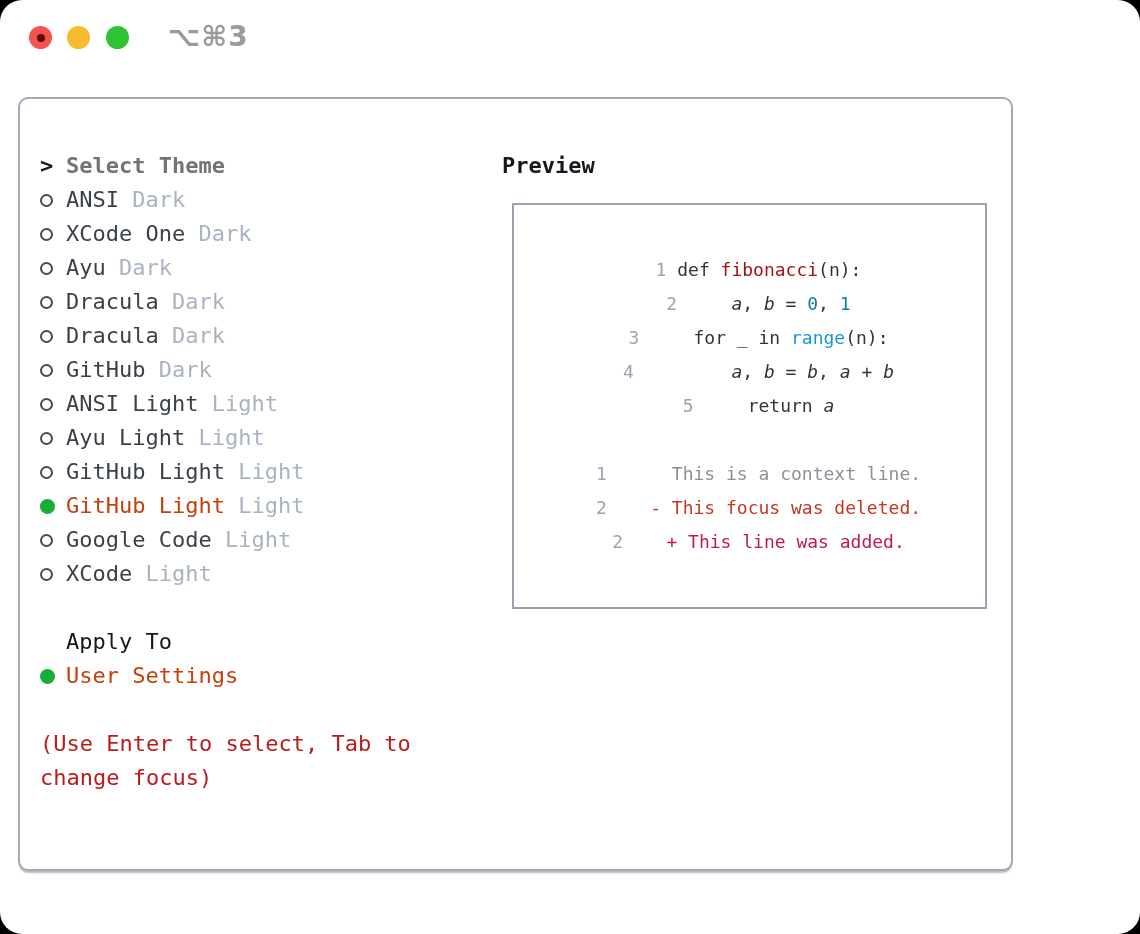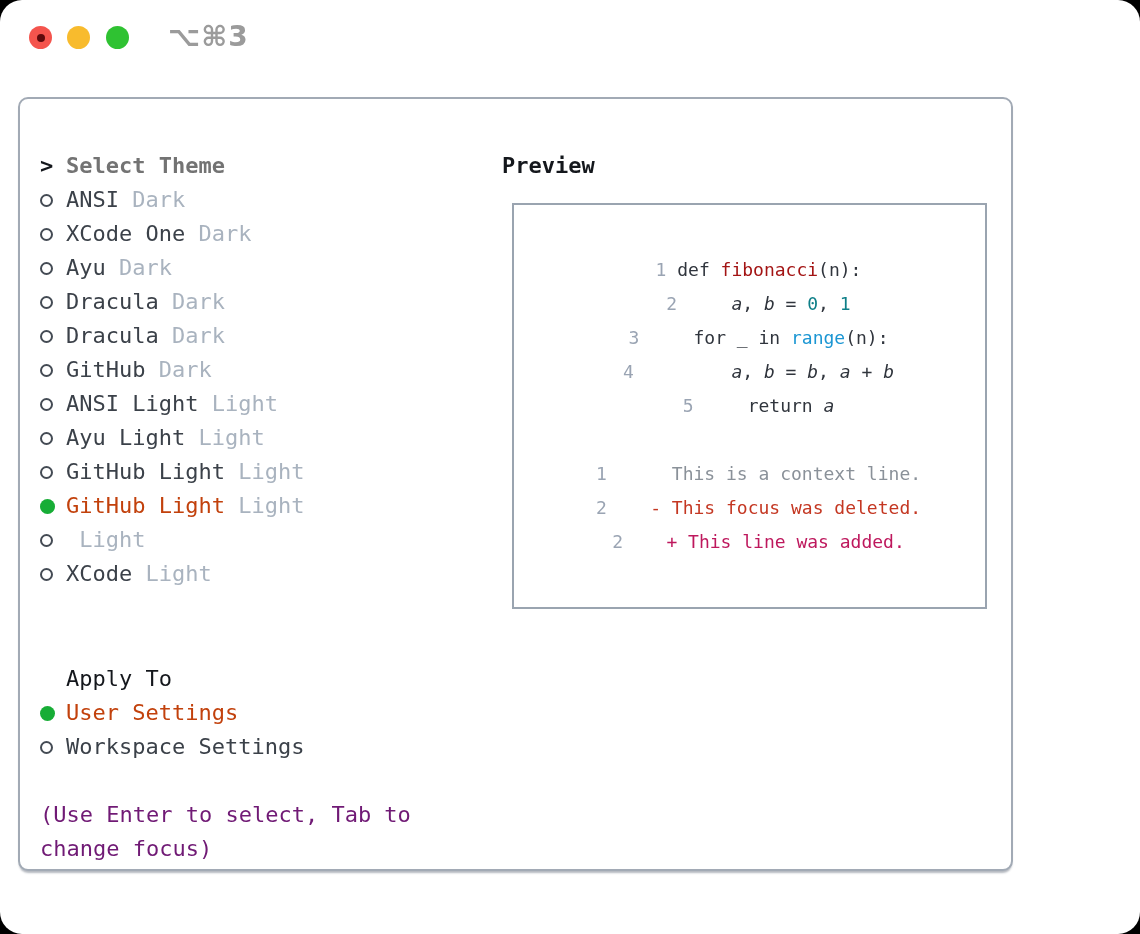--- a/index.html
+++ b/index.html
@@ -27,23 +27,23 @@
   .left-col{position:absolute;left:20px;top:50px;width:440px;font-size:22px;line-height:34px;color:#3b4149;}
   .row{display:flex;align-items:center;height:34px;white-space:pre;}
   .row .bullet-cell{width:26px;flex:0 0 26px;display:flex;align-items:center;}
   .bullet{width:13px;height:13px;border-radius:50%;border:2px solid #444b54;box-sizing:border-box;}
   .bullet.on{border:none;background:#17ad36;width:15px;height:15px;}
   .cursor{width:26px;flex:0 0 26px;font-weight:700;color:#14171c;}
   .hdr{font-weight:700;color:#737373;}
   .tag{color:#a9b3bf;}
   .sel{color:#c2410c;}
   .spacer{height:34px;}
-  .indent{padding-left:26px;margin-top:37px;}
+  .indent{padding-left:26px;}
   .apply-hdr{color:#14171c;}
-  .hint{color:#701a75;white-space:normal;width:420px;}
+  .hint{color:#b91c1c;white-space:normal;width:420px;}
 
   
   .preview-label{position:absolute;left:482px;top:50px;height:34px;line-height:34px;
                  font-size:22px;font-weight:700;color:#14171c;}
   .preview-box{position:absolute;left:492px;top:104px;width:475px;height:406px;
                border:2px solid #9aa4b0;box-sizing:border-box;background:#fff;
                padding:48px 0 0 18px;overflow:hidden;}
   .code-line{height:34px;line-height:34px;font-size:18px;white-space:pre;text-align:center;}
   .ln{color:#9aa4b3;}
   .sg-code{color:#30353d;}
@@ -79,30 +79,29 @@
             <div class="row"><span class="bullet-cell"><span class="bullet"></span></span><span>ANSI</span><span class="tag"> Dark</span></div>
             <div class="row"><span class="bullet-cell"><span class="bullet"></span></span><span>XCode One</span><span class="tag"> Dark</span></div>
             <div class="row"><span class="bullet-cell"><span class="bullet"></span></span><span>Ayu</span><span class="tag"> Dark</span></div>
             <div class="row"><span class="bullet-cell"><span class="bullet"></span></span><span>Dracula</span><span class="tag"> Dark</span></div>
             <div class="row"><span class="bullet-cell"><span class="bullet"></span></span><span>Dracula</span><span class="tag"> Dark</span></div>
             <div class="row"><span class="bullet-cell"><span class="bullet"></span></span><span>GitHub</span><span class="tag"> Dark</span></div>
             <div class="row"><span class="bullet-cell"><span class="bullet"></span></span><span>ANSI Light</span><span class="tag"> Light</span></div>
             <div class="row"><span class="bullet-cell"><span class="bullet"></span></span><span>Ayu Light</span><span class="tag"> Light</span></div>
             <div class="row"><span class="bullet-cell"><span class="bullet"></span></span><span>GitHub Light</span><span class="tag"> Light</span></div>
             <div class="row"><span class="bullet-cell"><span class="bullet on"></span></span><span class="sel">GitHub Light</span><span class="tag"> Light</span></div>
-            <div class="row"><span class="bullet-cell"><span class="bullet"></span></span><span class="tag"> Light</span></div>
+            <div class="row"><span class="bullet-cell"><span class="bullet"></span></span><span>Google Code</span><span class="tag"> Light</span></div>
             <div class="row"><span class="bullet-cell"><span class="bullet"></span></span><span>XCode</span><span class="tag"> Light</span></div>
           </div>
         <div class="spacer"></div>
         <div class="row indent">
           <span class="apply-hdr">Apply To</span>
         </div>
         <div id="apply-items">
             <div class="row"><span class="bullet-cell"><span class="bullet on"></span></span><span class="sel">User Settings</span></div>
-            <div class="row"><span class="bullet-cell"><span class="bullet"></span></span><span>Workspace Settings</span></div>
           </div>
         <div class="spacer"></div>
         <div class="hint">(Use Enter to select, Tab to change focus)</div>
       </div>
 
       <div class="preview-label">Preview</div>
       <div class="preview-box" id="preview-box">
           <div class="code-line"><span class="ln">1</span><span class="sg-code"> def </span><span class="sg-fn">fibonacci</span><span class="sg-code">(n):</span></div>
           <div class="code-line"><span class="ln">2</span><span class="sg-code">     </span><span class="sg-var">a</span><span class="sg-code">, </span><span class="sg-var">b</span><span class="sg-code"> = </span><span class="sg-lit">0</span><span class="sg-code">, </span><span class="sg-lit">1</span></div>
           <div class="code-line"><span class="ln">3</span><span class="sg-code">     for _ in </span><span class="sg-blue">range</span><span class="sg-code">(n):</span></div>

